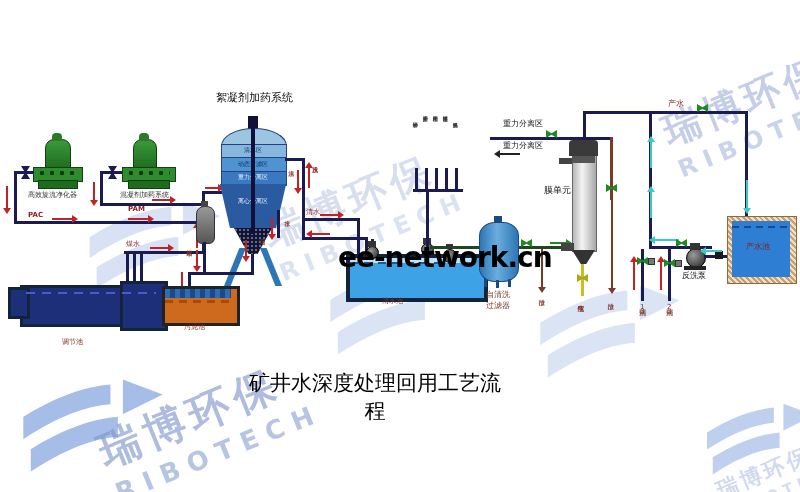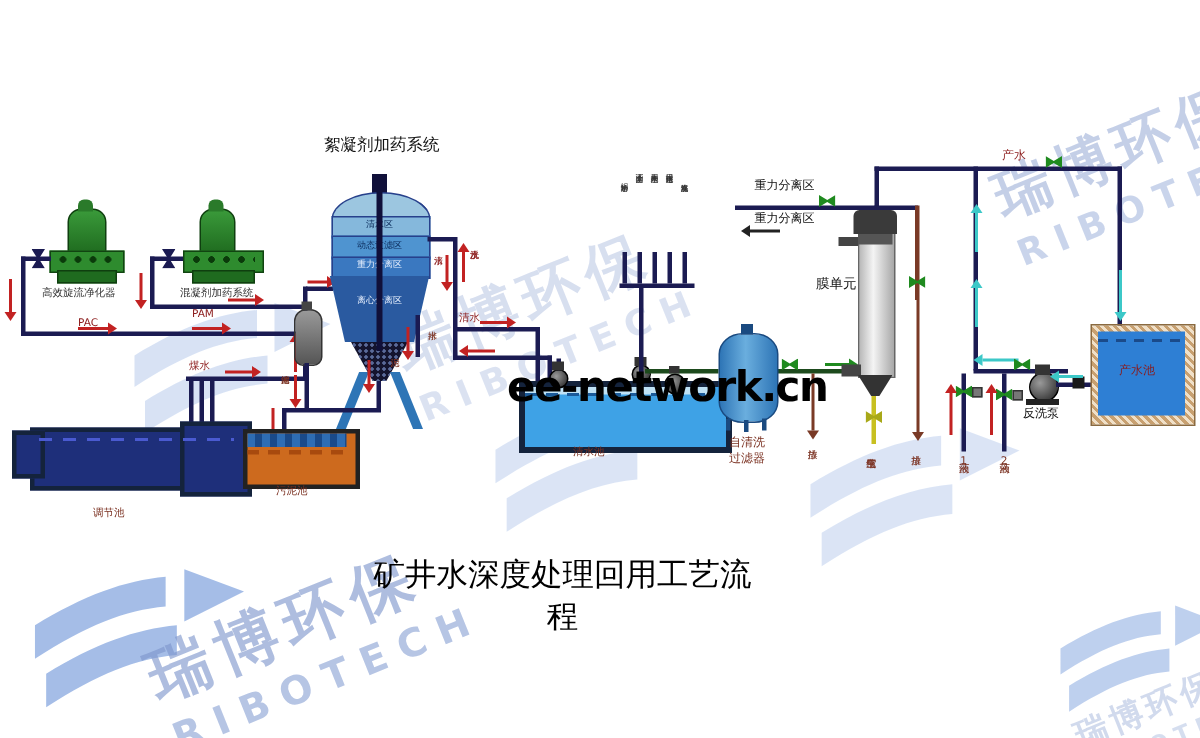--- a/index.html
+++ b/index.html
@@ -99,29 +99,29 @@
   <div class="abs diag" style="left:122px;top:167px;width:52px;height:13px;background:#2e8b2e;border:1px solid #114411"></div>
   <div class="abs diag" style="left:126px;top:170px;width:44px;height:6px;background:radial-gradient(circle,#0a3a0a 2px,transparent 2.4px) 0 0/10px 6px repeat-x"></div>
   <div class="abs diag" style="left:128px;top:180px;width:40px;height:7px;background:#1f6b1f;border:1px solid #0f3f0f"></div>
   <div class="vbow diag" style="left:108px;top:166px"></div>
   <div class="lbl diag" style="left:120px;top:192px;font-size:7px;color:#333">混凝剂加药系统</div>
 
   <div class="pipe diag" style="left:14px;top:171px;width:20px;height:3px"></div>
   <div class="pipe diag" style="left:14px;top:171px;width:3px;height:53px"></div>
   <div class="ar v d diag" style="--c:#c22222;left:6px;top:186px;height:22px"></div>
   <div class="pipe diag" style="left:14px;top:221px;width:190px;height:3px"></div>
-  <div class="lbl redtx diag" style="left:52px;top:212px;font-size:7px;font-weight:normal">PAC</div>
+  <div class="lbl redtx diag" style="left:28px;top:212px;font-size:7px;font-weight:bold">PAC</div>
   <div class="ar h r diag" style="--c:#c22222;left:52px;top:218px;width:20px"></div>
   <div class="ar h r diag" style="--c:#c22222;left:128px;top:218px;width:20px"></div>
 
   <div class="pipe diag" style="left:100px;top:171px;width:22px;height:3px"></div>
   <div class="pipe diag" style="left:100px;top:171px;width:3px;height:35px"></div>
   <div class="ar v d diag" style="--c:#c22222;left:93px;top:182px;height:18px"></div>
   <div class="pipe diag" style="left:100px;top:203px;width:104px;height:3px"></div>
-  <div class="lbl redtx diag" style="left:128px;top:206px;font-size:7px;font-weight:normal">PAM</div>
+  <div class="lbl redtx diag" style="left:128px;top:206px;font-size:7px;font-weight:bold">PAM</div>
   <div class="ar h r diag" style="--c:#c22222;left:152px;top:199px;width:18px"></div>
 
   <div class="pipe diag" style="left:202px;top:191px;width:3px;height:63px"></div>
   <div class="pipe diag" style="left:124px;top:251px;width:81px;height:3px"></div>
   <div class="pipe diag" style="left:126px;top:254px;width:3px;height:56px"></div>
   <div class="pipe diag" style="left:133px;top:254px;width:3px;height:56px"></div>
   <div class="pipe diag" style="left:140px;top:254px;width:3px;height:56px"></div>
   <div class="lbl redtx diag" style="left:126px;top:241px;font-size:7px">煤水</div>
   <div class="ar h r diag" style="--c:#c22222;left:150px;top:247px;width:18px"></div>
   <div class="ar v u diag" style="--c:#c22222;left:196px;top:228px;height:20px"></div>

